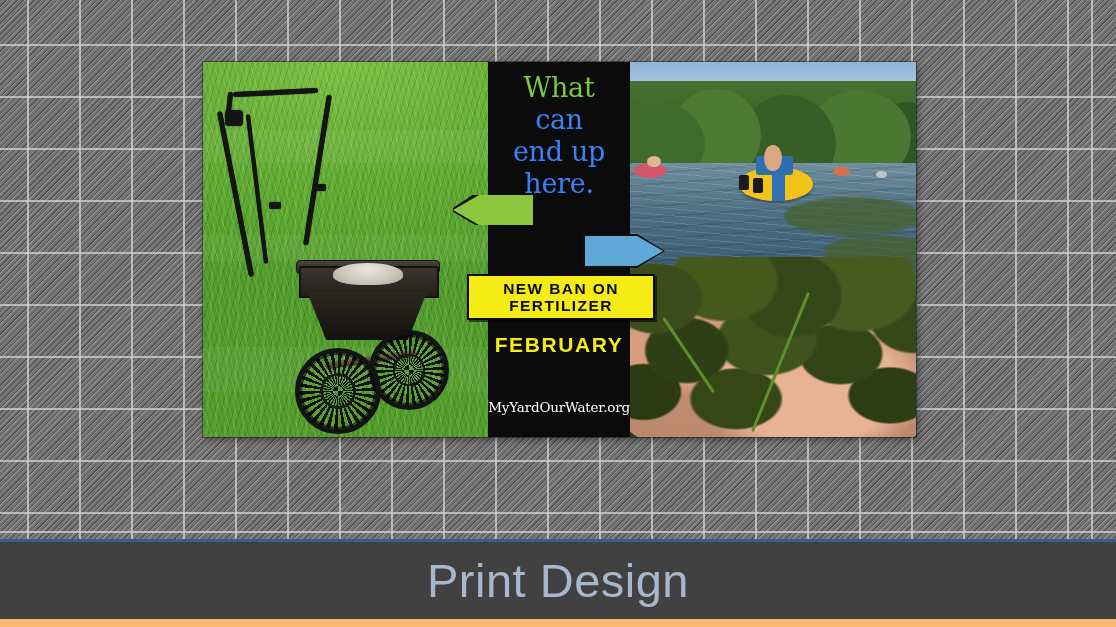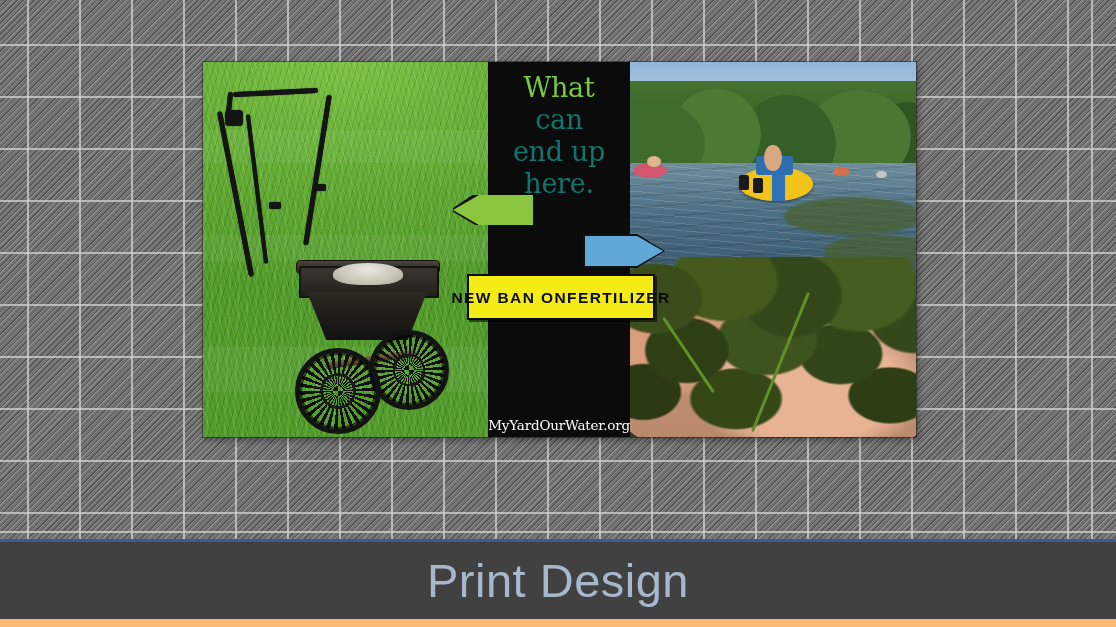--- a/index.html
+++ b/index.html
@@ -143,34 +143,34 @@
     position: absolute;
     left: 0; right: 0; top: 10px;
     text-align: center;
     font-family: "DejaVu Serif", "Liberation Serif", serif;
     font-size: 27px;
     line-height: 32px;
     letter-spacing: -0.3px;
   }
   .hl-line { display: block; white-space: nowrap; }
   .hl-green { color: #7ac943; }
-  .hl-blue  { color: #0f766e; }
+  .hl-blue  { color: #3b82f6; }
 
   .badge {
     position: absolute;
     left: -21px;
     top: 212px;
     width: 184px;
     height: 42px;
     background: #f5ec16;
     border: 2px solid #0b0b0b;
     box-shadow: 2px 2px 0 rgba(0,0,0,0.55);
     z-index: 7;
     display: flex;
-    flex-direction: row;
+    flex-direction: column;
     align-items: center;
     justify-content: center;
     line-height: 17px;
   }
   .badge span {
     display: block;
     color: #0a0a0a;
     font-weight: bold;
     font-size: 15.5px;
     letter-spacing: 1.4px;
@@ -184,21 +184,21 @@
     color: #f5ec16;
     font-weight: bold;
     font-size: 21px;
     line-height: 25px;
     letter-spacing: 1.6px;
   }
   .dates span { display: block; white-space: nowrap; }
   .url {
     position: absolute;
     left: 0; right: 0;
-    top: 355px;
+    top: 337px;
     text-align: center;
     color: #ffffff;
     font-family: "DejaVu Serif", "Liberation Serif", serif;
     font-size: 13.5px;
     letter-spacing: -0.2px;
     white-space: nowrap;
   }
 
   
   .arrow {
@@ -463,20 +463,21 @@
         <span class="hl-line hl-blue">end up</span>
         <span class="hl-line hl-blue">here.</span>
       </div>
 
       <div class="badge">
         <span>NEW BAN ON</span>
         <span>FERTILIZER</span>
       </div>
 
       <div class="dates">
+        <span>FEBRUARY</span>
       </div>
 
       <div class="url">MyYardOurWater.org</div>
     </div>
 
   </div>
 
   <div id="caption-bar">
     <div id="caption-text">Print Design</div>
   </div>

